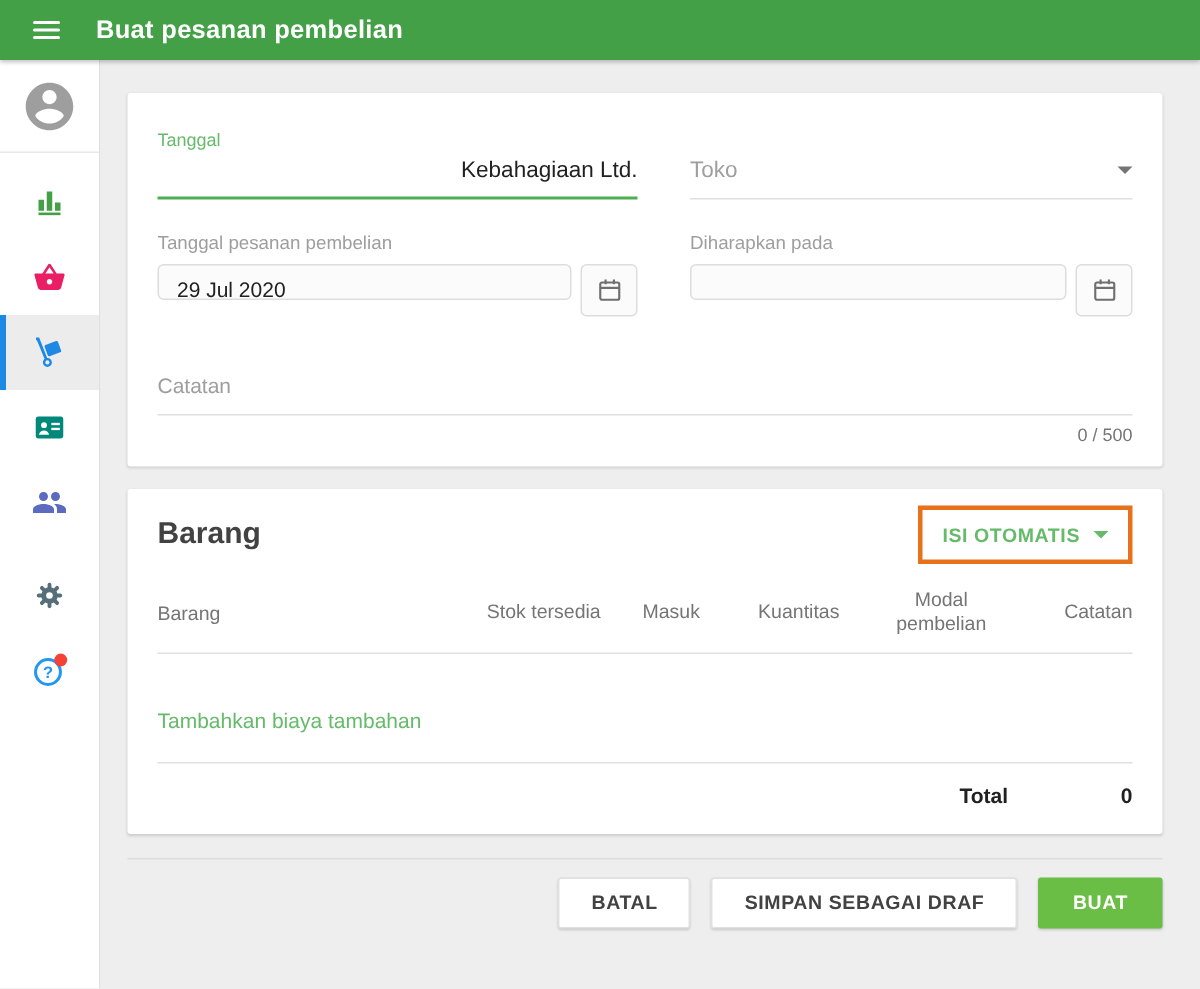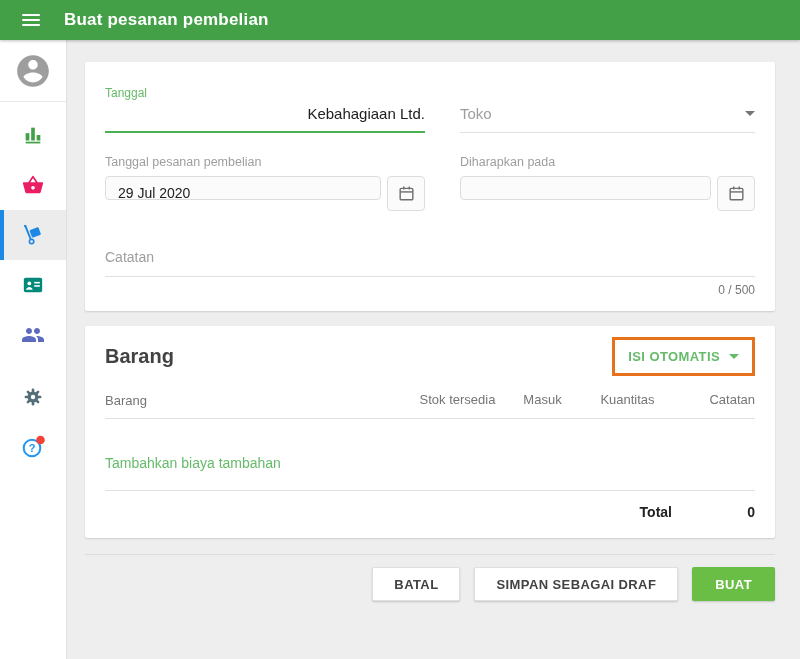--- a/index.html
+++ b/index.html
@@ -256,20 +256,21 @@
             <span class="caret green"></span>
           </button>
         </div>
       </div>
 
       <div class="tbl-head">
         <div class="th-barang">Barang</div>
         <div class="th stok">Stok tersedia</div>
         <div class="th masuk">Masuk</div>
         <div class="th kuantitas">Kuantitas</div>
+        <div class="th modal">Modal pembelian</div>
         <div class="th jumlah">Catatan</div>
       </div>
 
 
       <a class="add-cost">Tambahkan biaya tambahan</a>
 
       <div class="total-row">
         <span>Total</span>
         <span class="total-val">0</span>
       </div>

